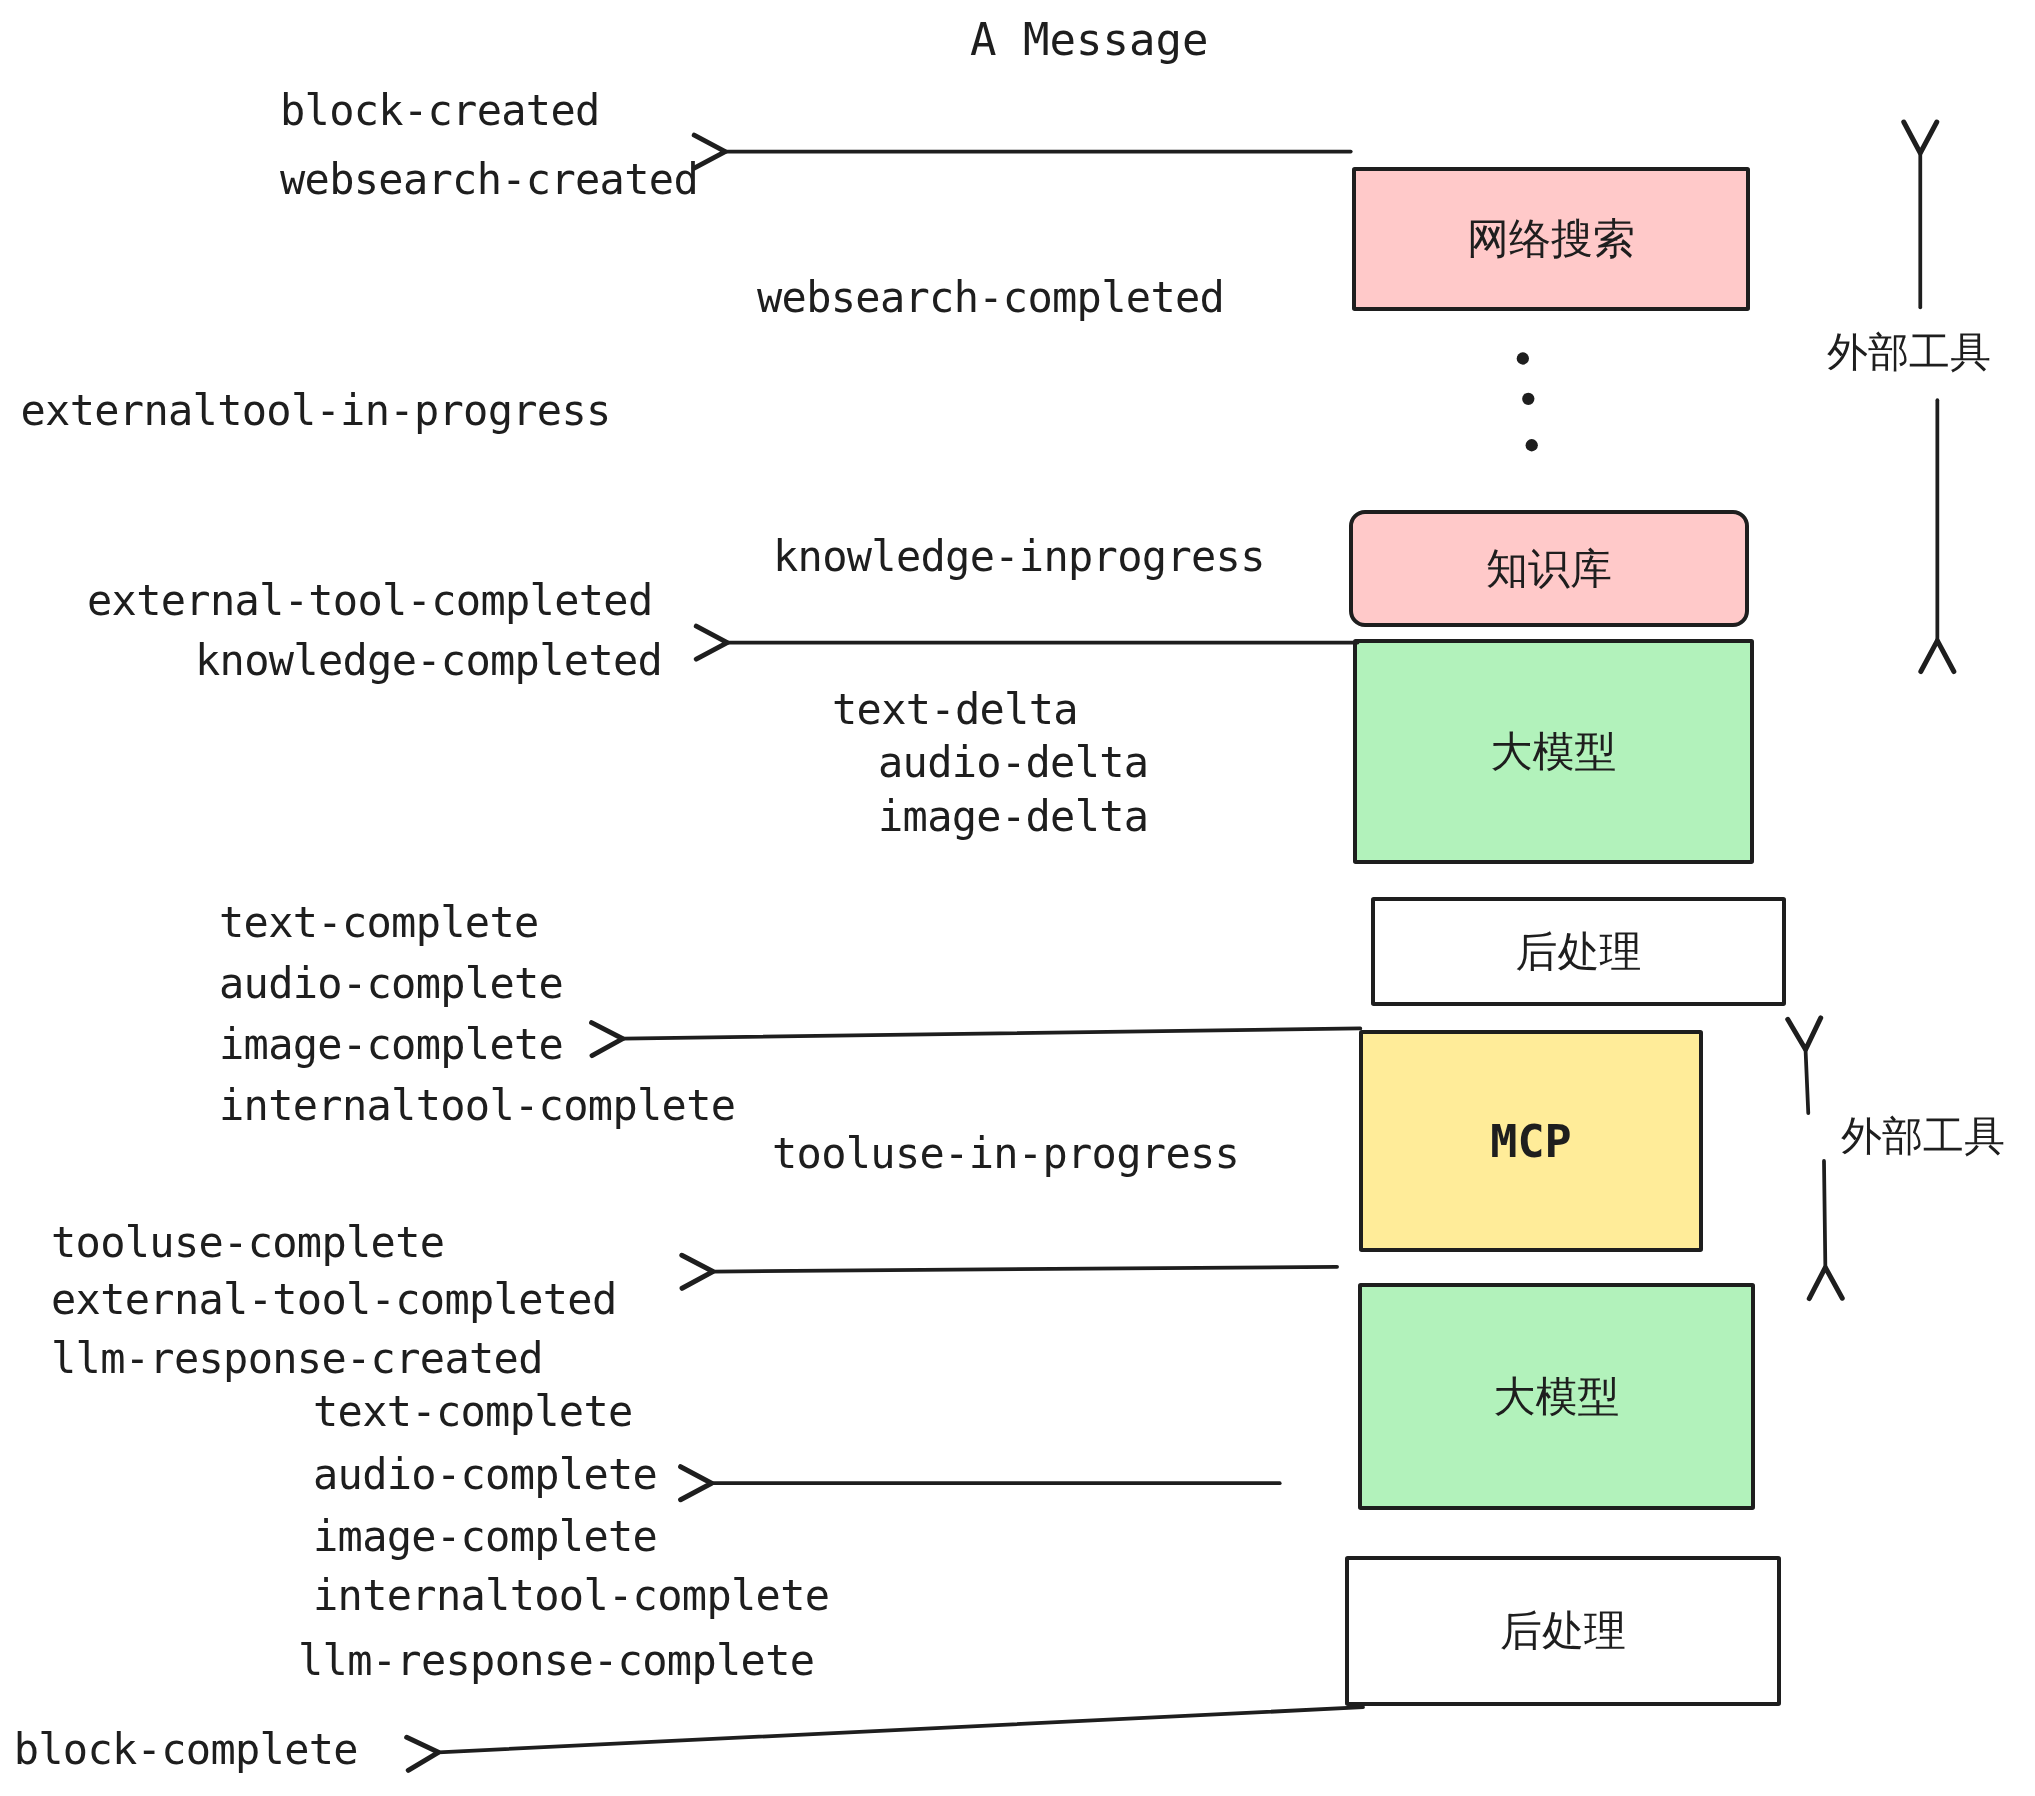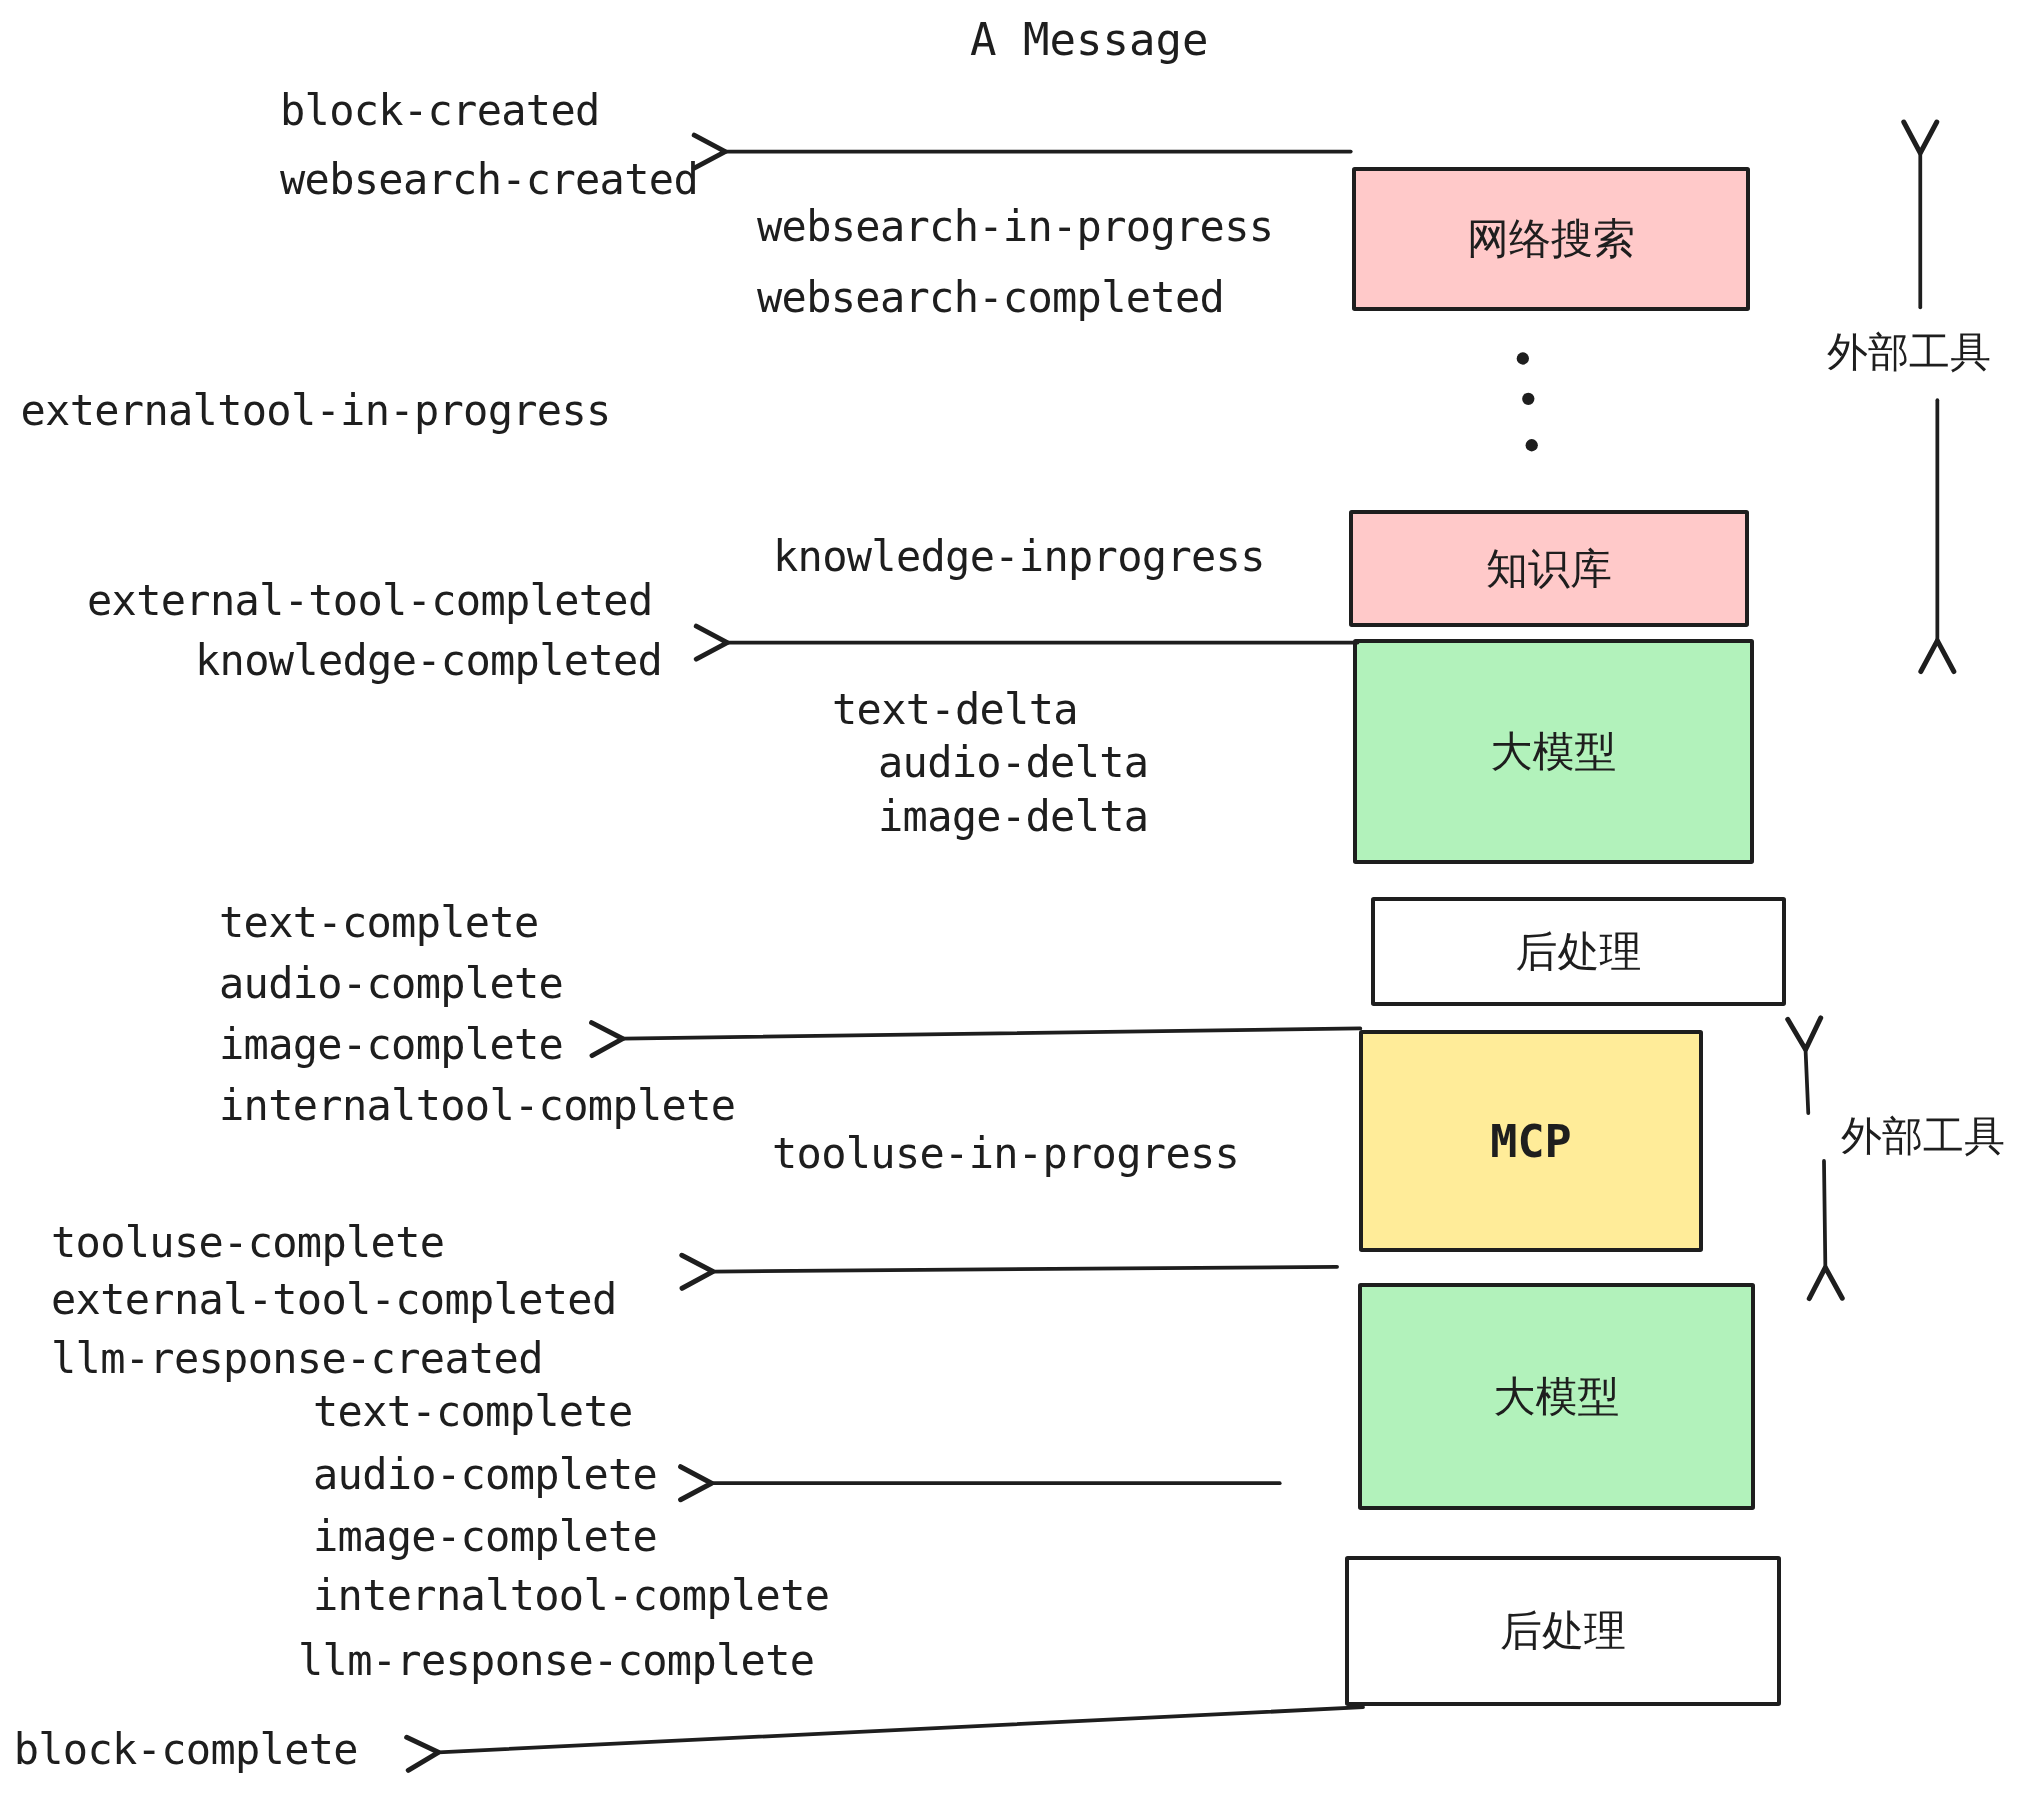--- a/index.html
+++ b/index.html
@@ -21,21 +21,20 @@
 </style>
 </head>
 <body>
 
 <div class="stage">
 
   <div class="title" style="left:970px;top:39px">A Message</div>
 
   <div class="ev" style="left:280px;top:111px">block-created</div>
   <div class="ev" style="left:280px;top:180px">websearch-created</div>
-  <div class="ev" style="left:757px;top:227px">websearch-in-progress</div>
   <div class="ev" style="left:757px;top:298px">websearch-completed</div>
   <div class="ev" style="left:20.5px;top:411px">externaltool-in-progress</div>
   <div class="ev" style="left:773px;top:557px">knowledge-inprogress</div>
   <div class="ev" style="left:87px;top:601px">external-tool-completed</div>
   <div class="ev" style="left:195px;top:661px">knowledge-completed</div>
   <div class="ev" style="left:832px;top:710px">text-delta</div>
   <div class="ev" style="left:878px;top:763px">audio-delta</div>
   <div class="ev" style="left:878px;top:817px">image-delta</div>
   <div class="ev" style="left:219px;top:923px">text-complete</div>
   <div class="ev" style="left:219px;top:984px">audio-complete</div>
@@ -46,21 +45,21 @@
   <div class="ev" style="left:51px;top:1300px">external-tool-completed</div>
   <div class="ev" style="left:51px;top:1359px">llm-response-created</div>
   <div class="ev" style="left:313px;top:1412px">text-complete</div>
   <div class="ev" style="left:313px;top:1475px">audio-complete</div>
   <div class="ev" style="left:313px;top:1537px">image-complete</div>
   <div class="ev" style="left:313px;top:1596px">internaltool-complete</div>
   <div class="ev" style="left:298px;top:1661px">llm-response-complete</div>
   <div class="ev" style="left:13.7px;top:1750px">block-complete</div>
 
   <div class="box" style="left: 1352px; top: 167px; width: 398px; height: 144px; background: rgb(255, 201, 201);">网络搜索</div>
-  <div class="box" style="left: 1349px; top: 510px; width: 400px; height: 117px; background: rgb(255, 201, 201);">知识库</div>
+  <div class="box" style="left: 1349px; top: 510px; width: 400px; height: 117px; background: rgb(255, 201, 201); border-radius: 16px;">知识库</div>
   <div class="box" style="left: 1353px; top: 639px; width: 401px; height: 225px; background: rgb(178, 242, 187);">大模型</div>
   <div class="box" style="left: 1371px; top: 897px; width: 415px; height: 109px; background: rgb(255, 255, 255);">后处理</div>
   <div class="box mono" style="left: 1359px; top: 1030px; width: 344px; height: 222px; background: rgb(255, 236, 153);">MCP</div>
   <div class="box" style="left: 1358px; top: 1283px; width: 397px; height: 227px; background: rgb(178, 242, 187);">大模型</div>
   <div class="box" style="left: 1345px; top: 1556px; width: 436px; height: 150px; background: rgb(255, 255, 255);">后处理</div>
 
   <div class="side" style="left:1811px;top:352px">外部工具</div>
   <div class="side" style="left:1825px;top:1136px">外部工具</div>
 
   <svg class="overlay" viewBox="0 0 2980 2630">

